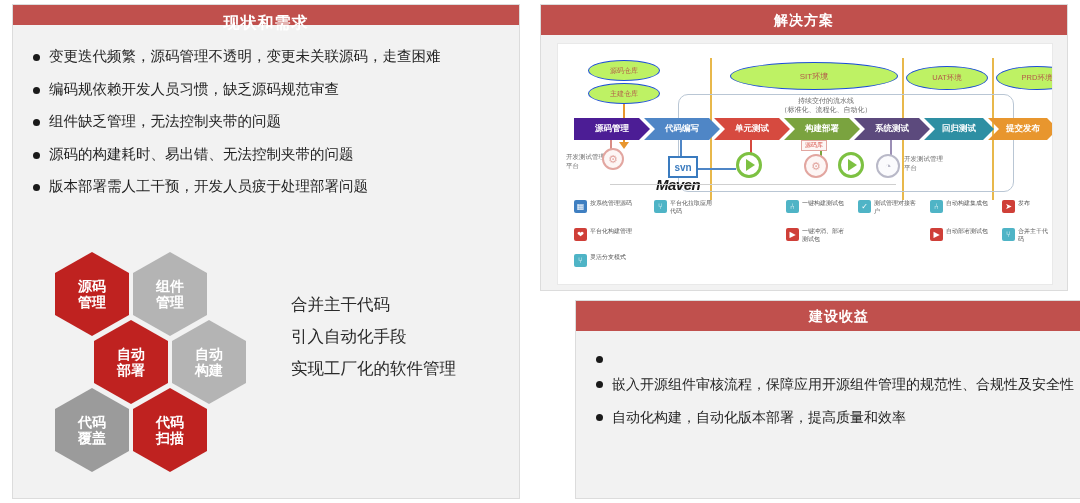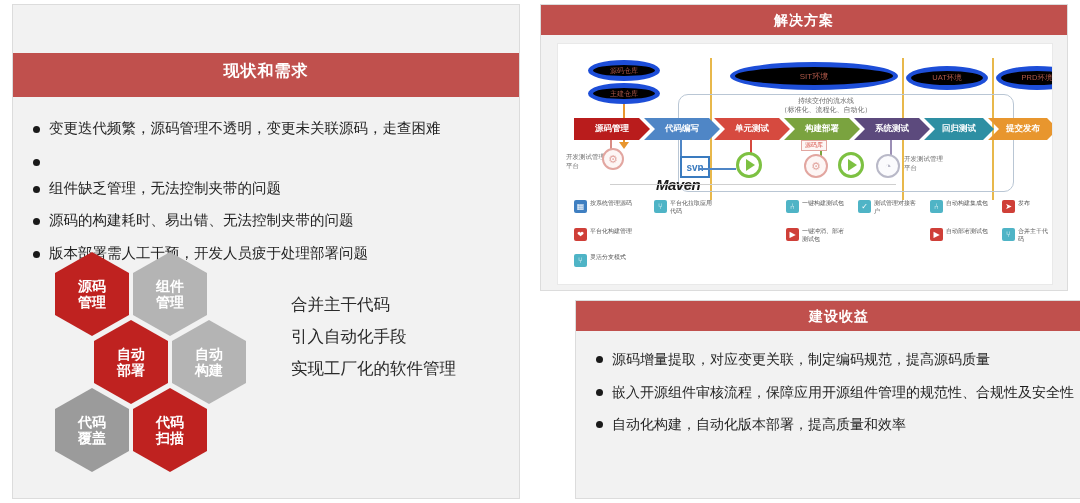--- a/index.html
+++ b/index.html
@@ -16,21 +16,21 @@
   .panel-head {
     background: #c0504d;
     color: #ffffff;
     font-weight: bold;
     text-align: center;
     letter-spacing: 1px;
   }
 
   
   #panel-current { left: 12px; top: 4px; width: 508px; height: 495px; }
-  #panel-current .panel-head { height: 44px; line-height: 36px; font-size: 16px; margin-top: 48px; }
+  #panel-current .panel-head { height: 20px; line-height: 36px; font-size: 16px; }
 
   .bullets { padding: 22px 18px 0 16px; }
   .bullet-row { display: flex; align-items: flex-start; margin-bottom: 13px; }
   .bullet-dot {
     width: 7px; height: 7px; border-radius: 50%;
     background: #1a1a1a; margin: 7px 9px 0 4px; flex: 0 0 auto;
   }
   .bullet-text { font-size: 14.5px; color: #1f1f1f; line-height: 1.35; }
 
   
@@ -66,22 +66,22 @@
   .diagram {
     position: absolute; left: 16px; top: 38px;
     width: 496px; height: 242px; background: #ffffff;
     border: 1px solid #e9e9e9;
     overflow: hidden;
   }
   .dg { position: absolute; }
 
   .ellipse {
     border-radius: 50%;
-    border: 5px solid #1d4ed8;
-    background: #000000;
+    border: 1px solid #1d4ed8;
+    background: #bef264;
     color: #b35a4a;
     display: flex; align-items: center; justify-content: center;
     font-size: 7px; white-space: nowrap;
   }
 
   
   .chev {
     height: 22px;
     clip-path: polygon(0 0, calc(100% - 11px) 0, 100% 50%, calc(100% - 11px) 100%, 0 100%, 11px 50%);
     display: flex; align-items: center; justify-content: center;
@@ -133,20 +133,21 @@
   <div class="panel" id="panel-current">
     <div class="panel-head">现状和需求</div>
 
     <div class="bullets">
       <div class="bullet-row">
         <div class="bullet-dot"></div>
         <div class="bullet-text">变更迭代频繁，源码管理不透明，变更未关联源码，走查困难</div>
       </div>
       <div class="bullet-row">
         <div class="bullet-dot"></div>
+        <div class="bullet-text">编码规依赖开发人员习惯，缺乏源码规范审查</div>
       </div>
       <div class="bullet-row">
         <div class="bullet-dot"></div>
         <div class="bullet-text">组件缺乏管理，无法控制夹带的问题</div>
       </div>
       <div class="bullet-row">
         <div class="bullet-dot"></div>
         <div class="bullet-text">源码的构建耗时、易出错、无法控制夹带的问题</div>
       </div>
       <div class="bullet-row">
@@ -207,40 +208,40 @@
       <div class="dg vline" style="left:152px; top:14px; height:142px;"></div>
       <div class="dg vline" style="left:344px; top:14px; height:142px;"></div>
       <div class="dg vline" style="left:434px; top:14px; height:142px;"></div>
 
       <div class="dg pipebox" style="left:120px; top:50px; width:336px; height:98px;"></div>
       <div class="dg pipelabel" style="left:198px; top:52px; width:140px;">
         <div>持续交付的流水线</div>
         <div>（标准化、流程化、自动化）</div>
       </div>
 
-      <div class="dg chev first" style="left:16px;  top:74px; width:76px; background:#b91c1c;text-align:right;">源码管理</div>
+      <div class="dg chev first" style="left:16px;  top:74px; width:76px; background:#4c1d95;text-align:right;">源码管理</div>
       <div class="dg chev" style="left:86px;  top:74px; width:76px; background:#4f86c6;">代码编写</div>
       <div class="dg chev" style="left:156px; top:74px; width:76px; background:#d64a3f;">单元测试</div>
       <div class="dg chev" style="left:226px; top:74px; width:76px; background:#7aa33f;">构建部署</div>
       <div class="dg chev" style="left:296px; top:74px; width:76px; background:#5c4a7d;">系统测试</div>
       <div class="dg chev" style="left:366px; top:74px; width:70px; background:#2e8fa3;">回归测试</div>
       <div class="dg chev" style="left:430px; top:74px; width:70px; background:#e8962e;">提交发布</div>
 
       <div class="dg" style="left:52px;  top:96px; width:1.5px; height:22px; background:#d98d85;"></div>
       <div class="dg" style="left:122px; top:96px; width:1.5px; height:24px; background:#4f86c6;"></div>
       <div class="dg" style="left:192px; top:96px; width:1.5px; height:22px; background:#d64a3f;"></div>
       <div class="dg" style="left:262px; top:96px; width:1.5px; height:16px; background:#7aa33f;"></div>
       <div class="dg" style="left:332px; top:96px; width:1.5px; height:22px; background:#9b8fb5;"></div>
 
       <div class="dg smallnote" style="left:8px; top:108px; width:40px;">开发测试管理平台</div>
       <div class="dg circ circ-pink" style="left:44px; top:104px; width:22px; height:22px;">
         <span style="color:#e2a6a0; font-size:11px;">⚙</span>
       </div>
 
-      <div class="dg svnbox" style="left:110px; top:112px; width:30px; height:22px;margin-left:12px;">svn</div>
+      <div class="dg svnbox" style="left:110px; top:112px; width:30px; height:22px;">svn</div>
       <div class="dg maven" style="left:98px; top:132px;">Maven</div>
 
       <div class="dg circ circ-green" style="left:178px; top:108px; width:26px; height:26px;">
         <div class="tri"></div>
       </div>
       <div class="dg circ circ-pink" style="left:246px; top:110px; width:24px; height:24px;">
         <span style="color:#e2a6a0; font-size:11px;">⚙</span>
       </div>
       <div class="dg circ circ-green" style="left:280px; top:108px; width:26px; height:26px;">
         <div class="tri"></div>
@@ -303,21 +304,20 @@
         <div class="tx">灵活分支模式</div>
       </div>
     </div>
   </div>
 
   <div class="panel" id="panel-benefit">
     <div class="panel-head">建设收益</div>
     <div class="bullets">
       <div class="bullet-row">
         <div class="bullet-dot"></div>
-        <div class="bullet-text">源码增量提取，对应变更关联，制定编码规范，提高源码质量</div>
       </div>
       <div class="bullet-row">
         <div class="bullet-dot"></div>
         <div class="bullet-text">嵌入开源组件审核流程，保障应用开源组件管理的规范性、合规性及安全性</div>
       </div>
       <div class="bullet-row">
         <div class="bullet-dot"></div>
         <div class="bullet-text">自动化构建，自动化版本部署，提高质量和效率</div>
       </div>
     </div>

